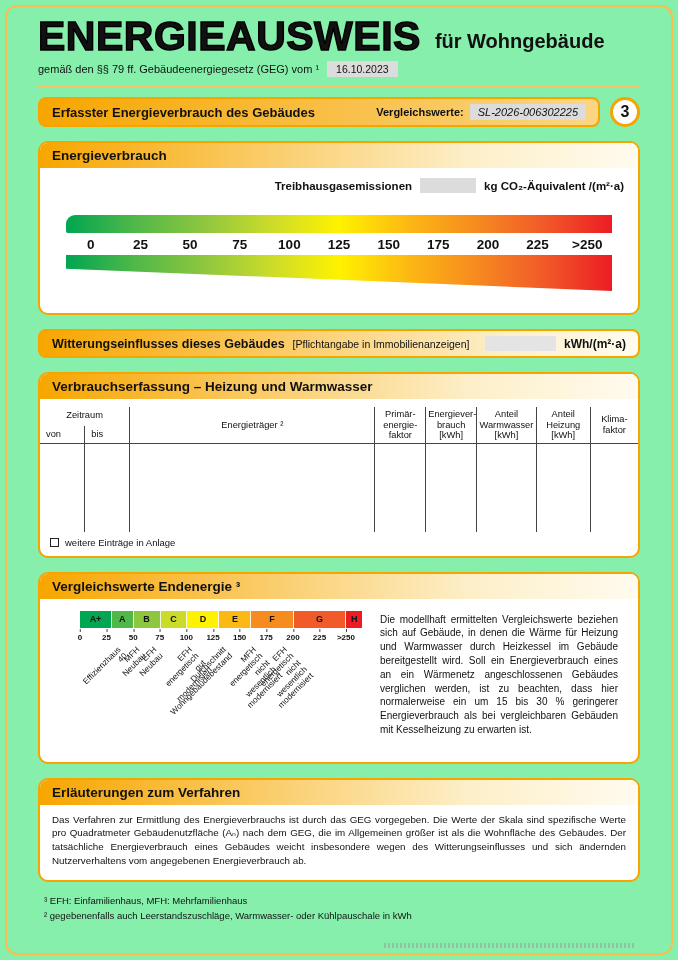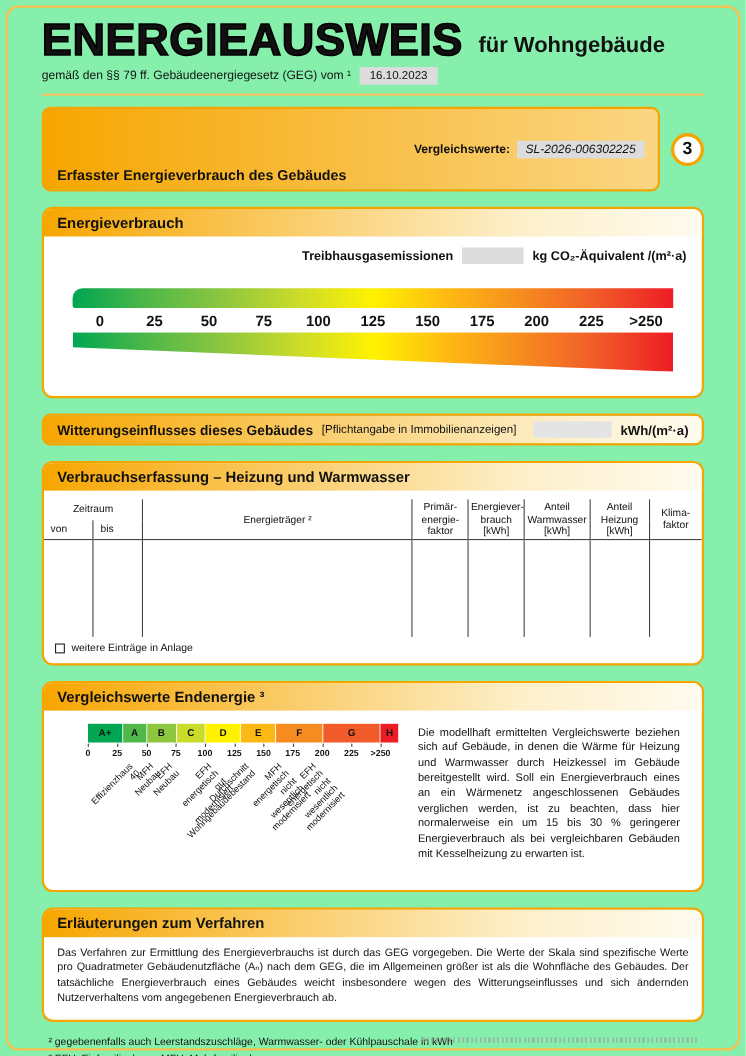--- a/index.html
+++ b/index.html
@@ -21,21 +21,21 @@
   .hdr-title{font-size:41px;font-weight:bold;line-height:1;-webkit-text-stroke:1.4px #000;letter-spacing:.5px;}
   .hdr-suffix{font-size:20px;font-weight:bold;padding-bottom:4px;white-space:nowrap;}
   .hdr-row2{display:flex;align-items:center;gap:8px;margin-top:4px;font-size:11px;}
   .date-field{background:var(--field-gray);padding:2px 9px;font-size:10.5px;}
   .hdr-divider{height:2px;background:#F9C463;margin-top:8px;}
 
   
   .banner-row{display:flex;align-items:center;gap:10px;margin-top:10px;}
   .banner{flex:1;display:flex;align-items:center;gap:8px;border:2px solid var(--accent);border-radius:8px;
           background:linear-gradient(90deg,var(--band-start),#F9C557 65%,#FBD683);padding:5px 12px;}
-  .banner-title{font-weight:bold;font-size:13px;margin-top:48px;}
+  .banner-title{font-weight:bold;font-size:13px;}
   .banner-right{margin-left:auto;display:flex;align-items:center;gap:6px;}
   .reg-label{font-weight:bold;font-size:11px;}
   .reg-field{background:var(--field-gray);padding:2px 8px;font-size:11px;font-style:italic;}
   .badge{flex:none;width:30px;height:30px;border:3px solid var(--accent);border-radius:50%;
          display:flex;align-items:center;justify-content:center;font-weight:bold;font-size:16px;background:#fff;}
 
   
   .section{border:2px solid var(--accent);border-radius:10px;margin-top:14px;overflow:hidden;background:#fff;}
   .section-head{background:linear-gradient(90deg,var(--band-start) 0%,var(--band-end) 72%,#FFFBEF 100%);
                 font-weight:bold;font-size:13.5px;padding:5px 12px;}
@@ -276,19 +276,19 @@
         <div class="cmp-text">Die modellhaft ermittelten Vergleichswerte beziehen sich auf Gebäude, in denen die Wärme für Heizung und Warmwasser durch Heizkessel im Gebäude bereitgestellt wird. Soll ein Energieverbrauch eines an ein Wärmenetz angeschlossenen Gebäudes verglichen werden, ist zu beachten, dass hier normalerweise ein um 15 bis 30 % geringerer Energieverbrauch als bei vergleichbaren Gebäuden mit Kesselheizung zu erwarten ist.</div>
       </div>
     </div>
 
     <div class="section">
       <div class="section-head">Erläuterungen zum Verfahren</div>
       <div class="erl-text">Das Verfahren zur Ermittlung des Energieverbrauchs ist durch das GEG vorgegeben. Die Werte der Skala sind spezifische Werte pro Quadratmeter Gebäudenutzfläche (Aₙ) nach dem GEG, die im Allgemeinen größer ist als die Wohnfläche des Gebäudes. Der tatsächliche Energieverbrauch eines Gebäudes weicht insbesondere wegen des Witterungseinflusses und sich ändernden Nutzerverhaltens vom angegebenen Energieverbrauch ab.</div>
     </div>
 
     <div class="footnotes">
+      <div>³ EFH: Einfamilienhaus, MFH: Mehrfamilienhaus</div>
       <div>² gegebenenfalls auch Leerstandszuschläge, Warmwasser- oder Kühlpauschale in kWh</div>
-      <div>³ EFH: Einfamilienhaus, MFH: Mehrfamilienhaus</div>
     </div>
 
     <div class="fineprint"></div>
   </div>
 </div>
 
 </body></html>

